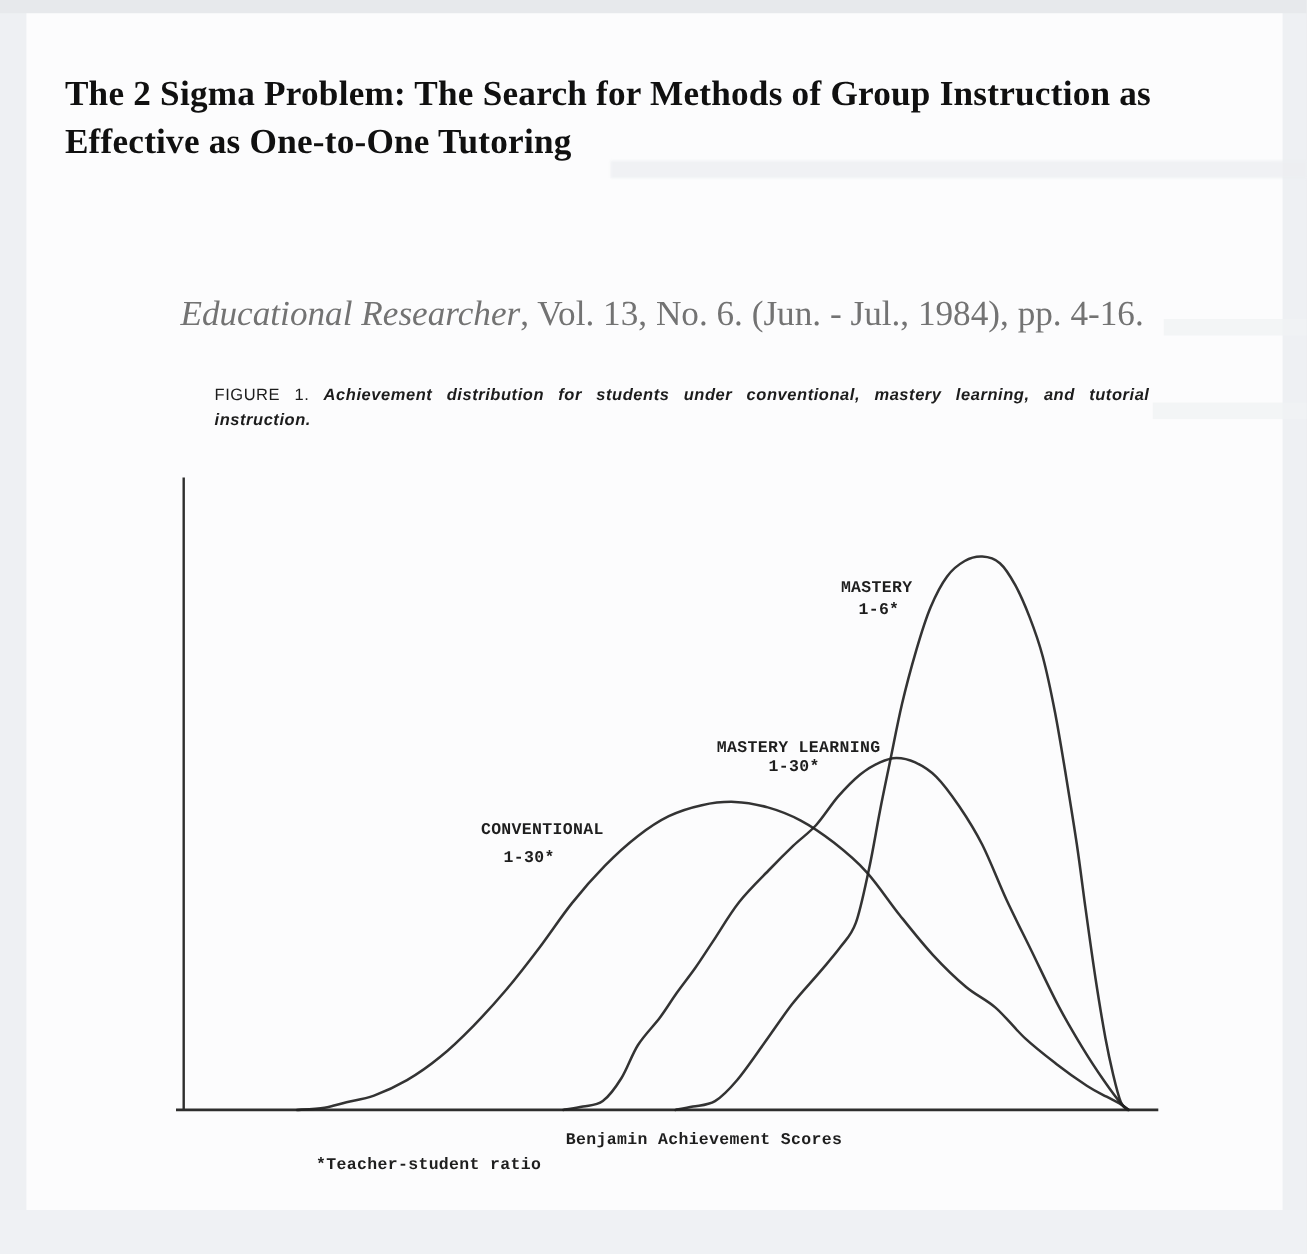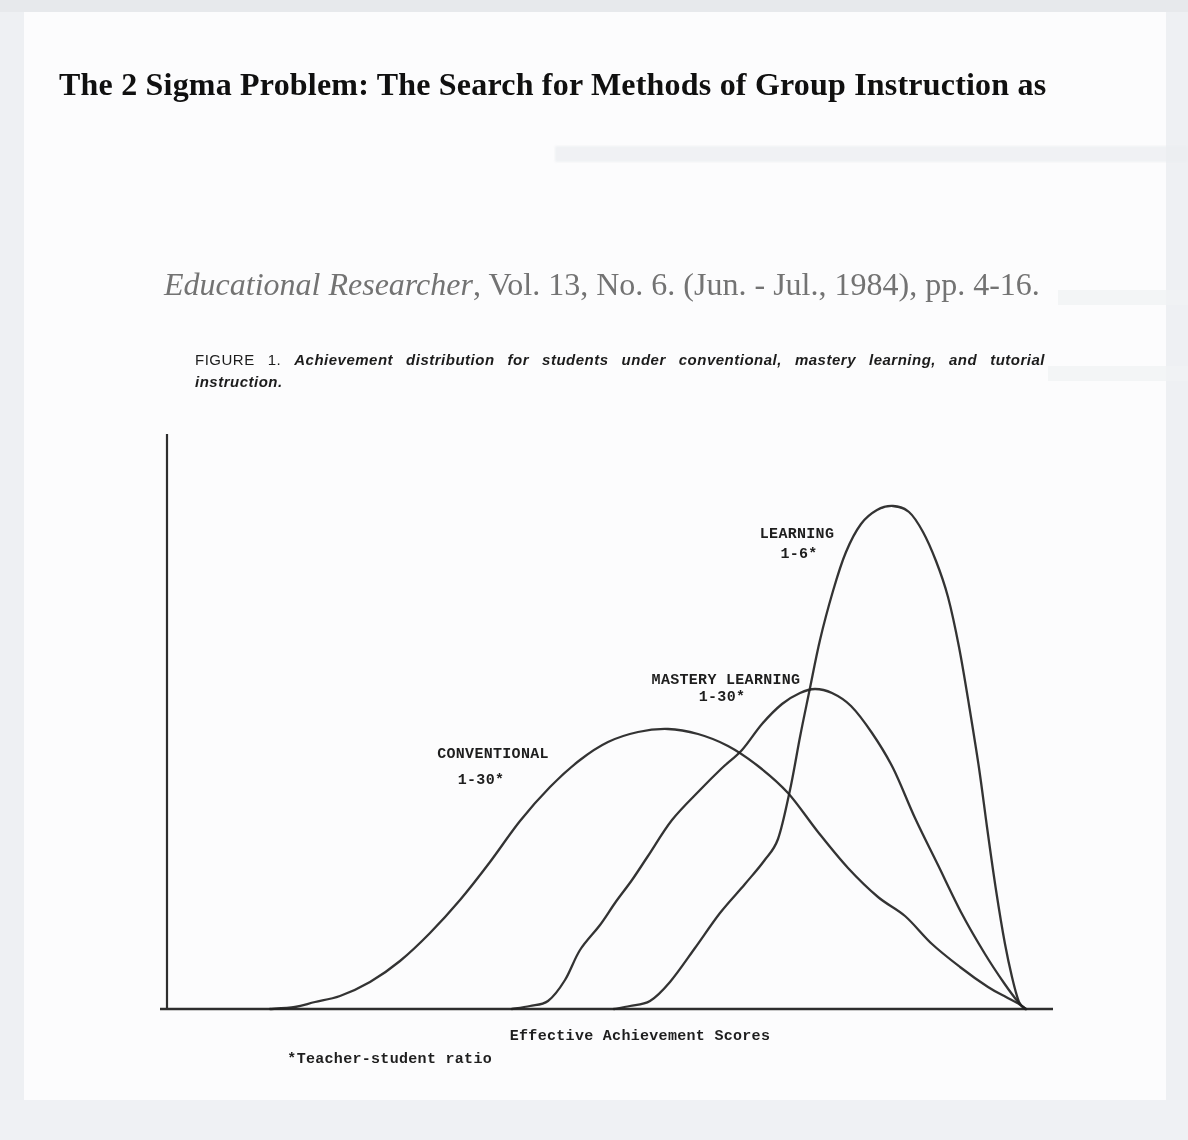--- a/index.html
+++ b/index.html
@@ -84,21 +84,21 @@
 
   <div class="surface"></div>
   <div class="artifact art-top"></div>
   <div class="artifact art-band1"></div>
   <div class="artifact art-band2"></div>
   <div class="artifact art-band3"></div>
   <div class="artifact art-bottom"></div>
 
   <div class="content">
 
-    <h1 class="title"><span>The 2 Sigma Problem: The Search for Methods of Group Instruction as</span><br></h1>
+    <h1 class="title"><span>The 2 Sigma Problem: The Search for Methods of Group Instruction as</span><br><span>Effective as One-to-One Tutoring</span></h1>
 
 
     <div class="journal"><span class="jname">Educational Researcher</span><span>, Vol. 13, No. 6. (Jun. - Jul., 1984), pp. 4-16.</span></div>
 
     <div class="caption"><span class="cap-label">FIGURE 1.</span> <span class="cap-text">Achievement distribution for students under conventional, mastery learning, and tutorial instruction.</span></div>
 
     <svg class="chart-svg" viewBox="140 425 930 600" xmlns="http://www.w3.org/2000/svg">
       <line class="axis" x1="167" y1="434" x2="167" y2="1009" stroke-width="2.2"></line>
       <line class="axis" x1="160" y1="1009" x2="1053" y2="1009" stroke-width="2.6"></line>
       <g id="curve-paths">
@@ -107,21 +107,21 @@
           <path d="M 614 1009 C 616.7 1008.5, 624.0 1007.3, 630 1006 C 636.0 1004.7, 643.3 1005.0, 650 1001 C 656.7 997.0, 662.5 990.8, 670 982 C 677.5 973.2, 686.7 959.5, 695 948 C 703.3 936.5, 711.7 923.7, 720 913 C 728.3 902.3, 737.7 892.7, 745 884 C 752.3 875.3, 758.5 868.5, 764 861 C 769.5 853.5, 773.7 850.8, 778 839 C 782.3 827.2, 786.3 807.0, 790 790 C 793.7 773.0, 796.7 754.0, 800 737 C 803.3 720.0, 806.7 704.2, 810 688 C 813.3 671.8, 816.2 656.2, 820 640 C 823.8 623.8, 828.7 605.7, 833 591 C 837.3 576.3, 841.3 563.2, 846 552 C 850.7 540.8, 855.8 531.0, 861 524 C 866.2 517.0, 871.7 513.0, 877 510 C 882.3 507.0, 887.7 505.7, 893 506 C 898.3 506.3, 904.0 507.7, 909 512 C 914.0 516.3, 918.5 523.8, 923 532 C 927.5 540.2, 931.8 550.2, 936 561 C 940.2 571.8, 944.2 582.7, 948 597 C 951.8 611.3, 955.5 629.0, 959 647 C 962.5 665.0, 965.7 684.8, 969 705 C 972.3 725.2, 976.0 747.7, 979 768 C 982.0 788.3, 984.2 806.7, 987 827 C 989.8 847.3, 993.0 870.5, 996 890 C 999.0 909.5, 1002.3 929.5, 1005 944 C 1007.7 958.5, 1009.7 967.3, 1012 977 C 1014.3 986.7, 1016.8 996.7, 1019 1002 C 1021.2 1007.3, 1024.0 1007.8, 1025 1009" class="curve" stroke="#222222"></path>
         </g>
     </svg>
 
     <div class="mono-label lbl-conventional-name">CONVENTIONAL</div>
     <div class="mono-label lbl-conventional-ratio">1-30*</div>
 
     <div class="mono-label lbl-mastery-name">MASTERY LEARNING</div>
     <div class="mono-label lbl-mastery-ratio">1-30*</div>
 
-    <div class="mono-label lbl-tutorial-name">LEARNING</div>
+    <div class="mono-label lbl-tutorial-name">MASTERY</div>
     <div class="mono-label lbl-tutorial-ratio">1-6*</div>
 
-    <div class="mono-label x-axis-label">Effective Achievement Scores</div>
+    <div class="mono-label x-axis-label">Benjamin Achievement Scores</div>
 
     <div class="mono-label chart-footnote">*Teacher-student ratio</div>
 
   </div>
 </div>
 
 </body></html>

